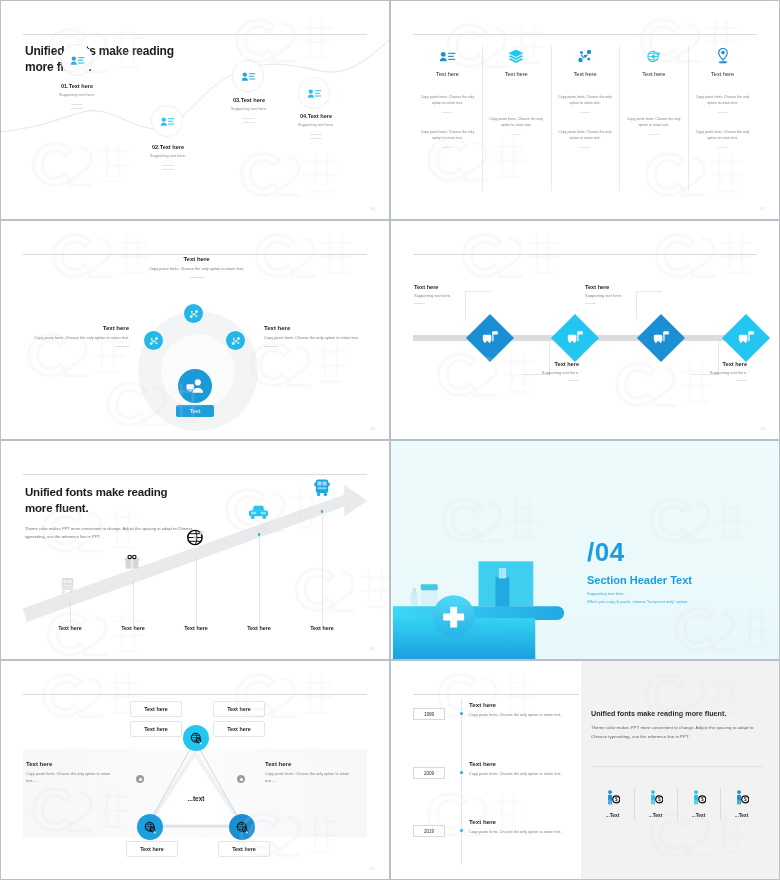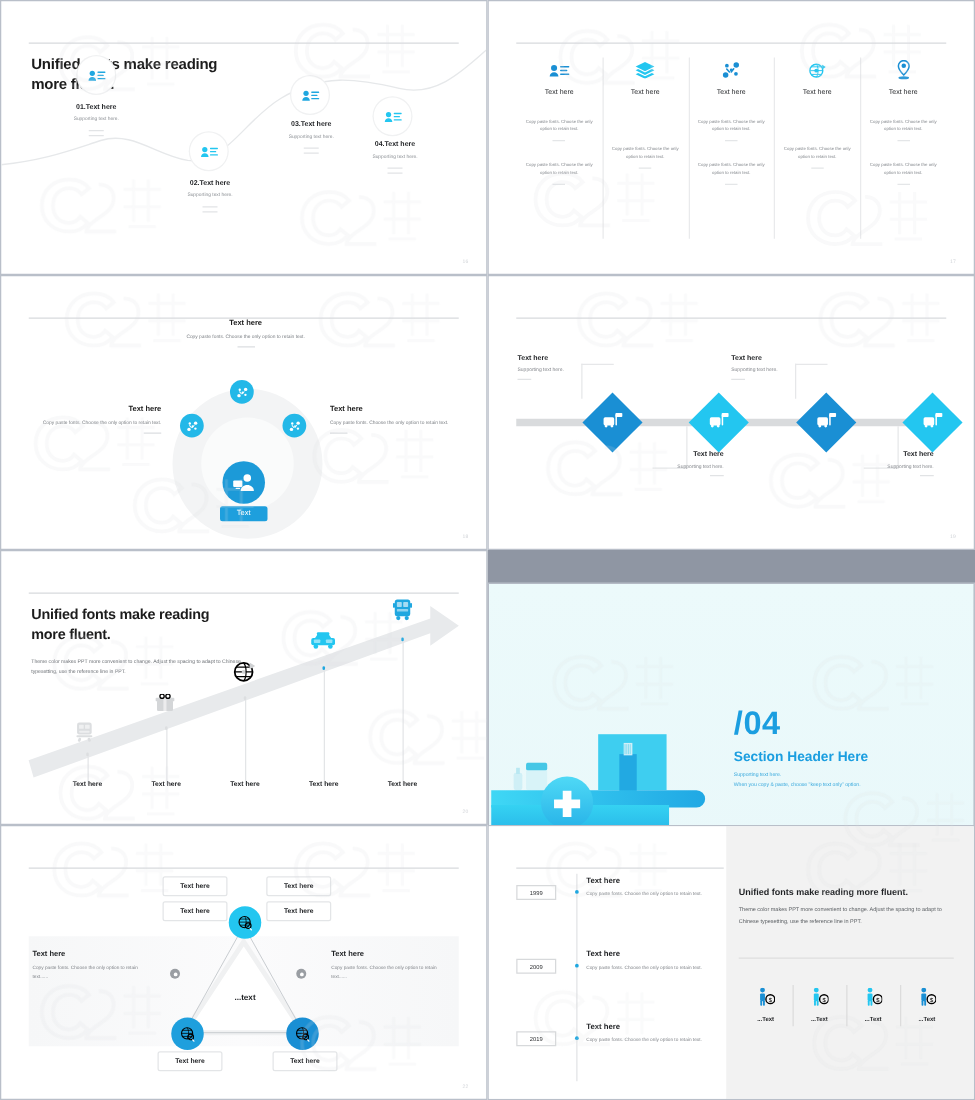--- a/index.html
+++ b/index.html
@@ -84,21 +84,21 @@
   .s4-box .d { width: 11px; height: 1px; background: #e1e3e5; margin-top: 5px; }
   .s4-conn { position: absolute; border: 1px solid #e6e7e9; }
 
   
   .s5-ic { position: absolute; display: flex; align-items: center; justify-content: center; }
   .s5-stem { position: absolute; width: 1px; background: #e3e5e7; }
   .s5-dot { position: absolute; width: 2.6px; height: 2.6px; border-radius: 50%; }
   .s5-cap { position: absolute; width: 60px; text-align: center; font-size: 5.4px; font-weight: bold; color: #1f2124; }
 
   
-  .s6 { background: linear-gradient(180deg,#ecfafb 0%, #e9f8fa 100%); margin-top: 26px; }
+  .s6 { background: linear-gradient(180deg,#ecfafb 0%, #e9f8fa 100%); }
 
   
   .s7-pill { position: absolute; border: 1px solid #e3e5e7; border-radius: 2px;
              background: #fff; text-align: center; font-size: 5.4px; font-weight: bold;
              color: #1f2124; padding: 4px 0; width: 52px; }
   .s7-node { position: absolute; width: 26px; height: 26px; border-radius: 50%;
              display: flex; align-items: center; justify-content: center; }
   .s7-side { position: absolute; width: 96px; }
   .s7-side .t { font-size: 6px; font-weight: bold; color: #1f2124; }
   .s7-side .p { font-size: 3.8px; color: #7f8388; line-height: 1.8; margin-top: 4px; }
@@ -620,21 +620,21 @@
       <rect x="30" y="144" width="17" height="6" rx="1.5" fill="#46c7e6"></rect>
       <rect x="20" y="152" width="7" height="14" rx="2" fill="#cfeff6"></rect>
       <rect x="22" y="148" width="3" height="5" fill="#b9e8f2"></rect>
       <path d="M2 166 H167 a7 7 0 0 1 0 14 H2 Z" fill="url(#g2)"></path>
       <path d="M2 178 H145 V220 H2 Z" fill="url(#g1)"></path>
       <circle cx="63" cy="176" r="21" fill="url(#g3)"></circle>
       <path d="M59.5 166.5h7v7h7v7h-7v7h-7v-7h-7v-7h7z" fill="#ffffff"></path>
     </svg>
 
     <div style="position:absolute; left:196px; top:96px; font-size:26px; font-weight:bold; color:#1b9ee0; letter-spacing:.5px;">/04</div>
-    <div style="position:absolute; left:196px; top:133px; font-size:11px; font-weight:bold; color:#1b9ee0;">Section Header Here</div>
+    <div style="position:absolute; left:196px; top:133px; font-size:11px; font-weight:bold; color:#1b9ee0;">Section Header Text</div>
     <div style="position:absolute; left:196px; top:150px; font-size:4.1px; color:#39a9dd;">Supporting text here.</div>
     <div style="position:absolute; left:196px; top:158px; font-size:4.1px; color:#39a9dd;">When you copy &amp; paste, choose "keep text only" option.</div>
 
     <div class="pgnum"></div>
     <div class="wm">
       <svg viewBox="0 0 390 220">
           <g opacity=".3">
         <use href="#wm-mark" x="40" y="45" width="120" height="80"></use>
         <use href="#wm-mark" x="250" y="45" width="120" height="80"></use>
         <use href="#wm-mark" x="275" y="155" width="120" height="80"></use>

